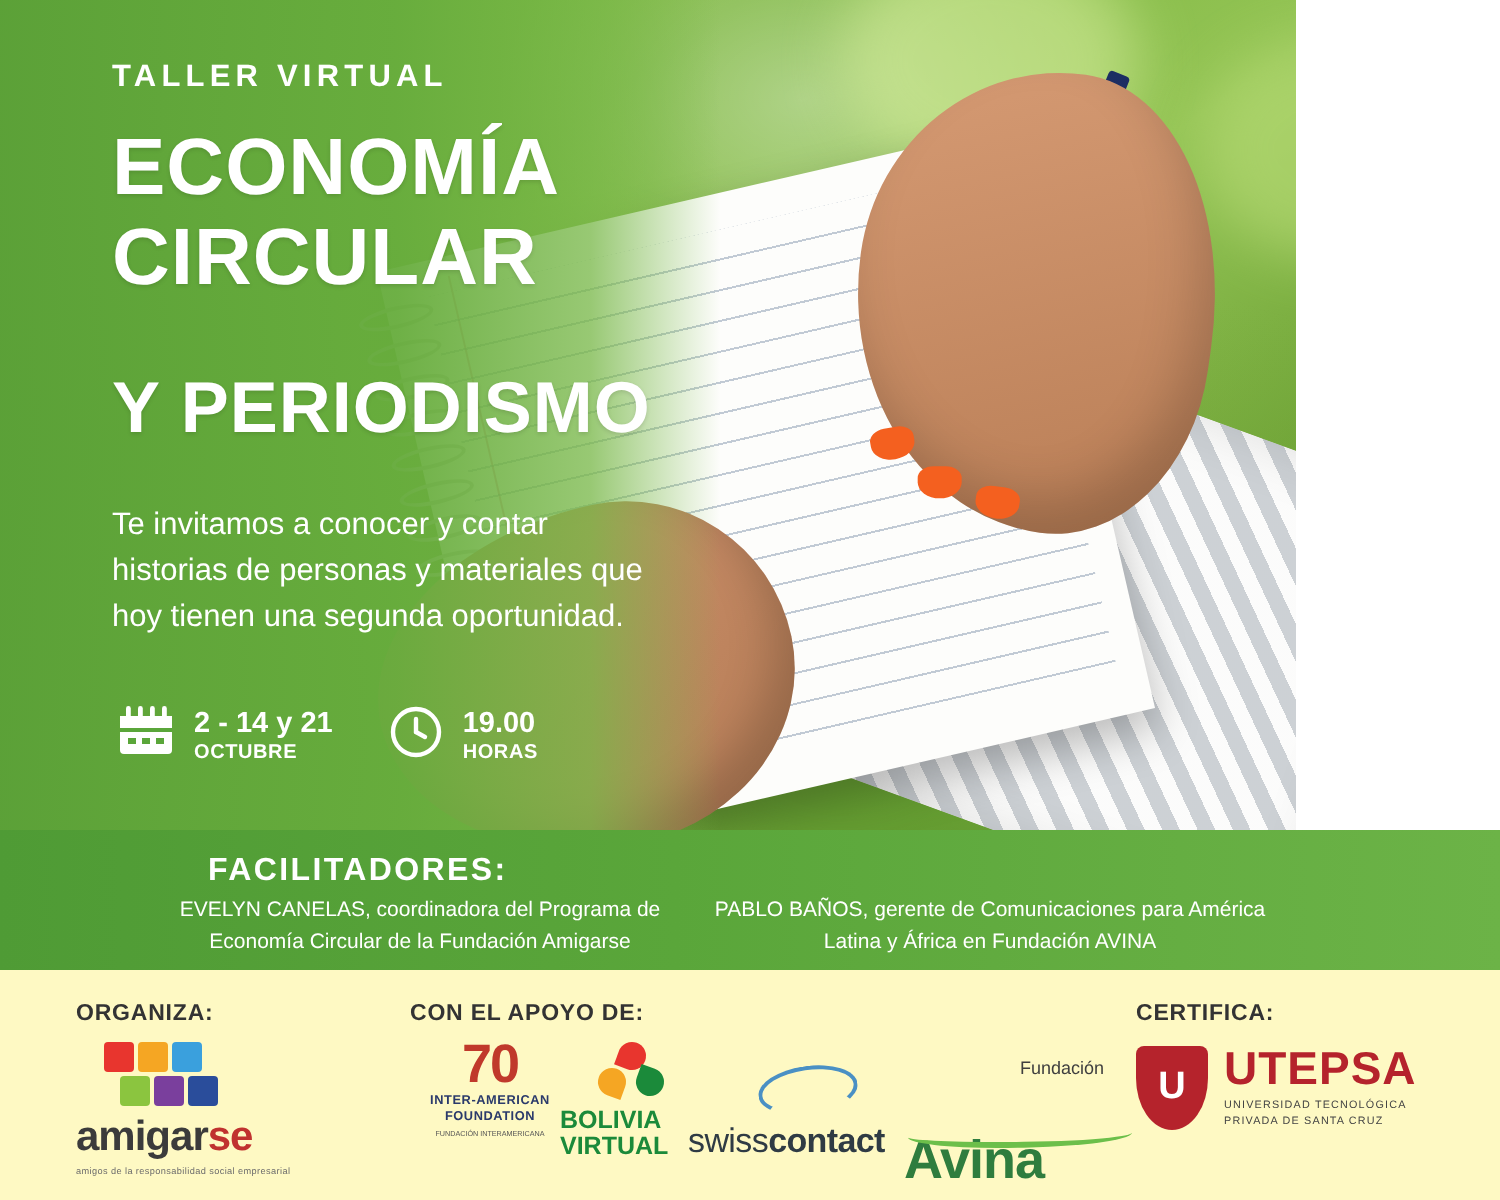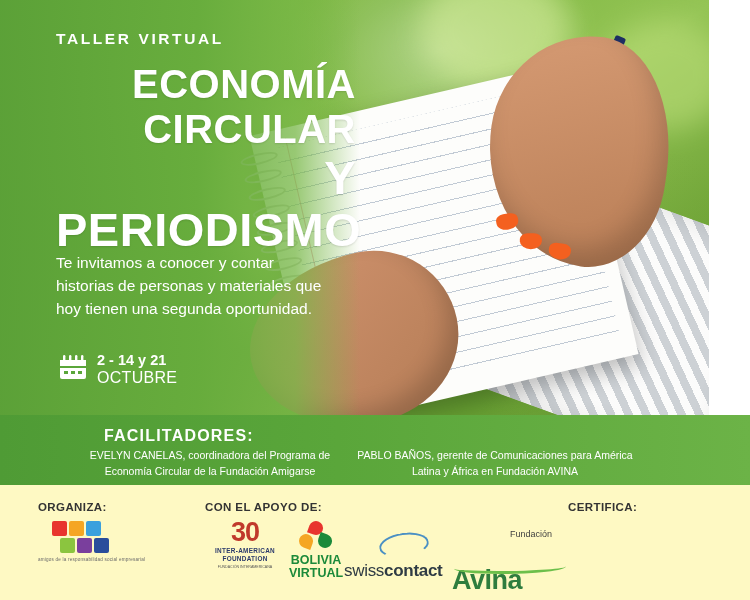--- a/index.html
+++ b/index.html
@@ -16,21 +16,21 @@
   .poster {
     position: relative;
     width: 750px;
     height: 600px;
     overflow: hidden;
   }
 
   
   .hero {
     position: relative;
-    width: 709px;
+    width: 648px;
     height: 415px;
     overflow: hidden;
     background: #0369a1;
   }
   .hero-photo {
     position: absolute;
     inset: 0;
     background:
       radial-gradient(ellipse 220px 160px at 62% 12%, rgba(255,255,255,0.35), rgba(255,255,255,0) 70%),
       radial-gradient(ellipse 300px 220px at 88% 72%, rgba(120,170,60,0.55), rgba(120,170,60,0) 70%),
@@ -195,24 +195,24 @@
   .headline {
     font-size: 40px;
     font-weight: bold;
     line-height: 1.12;
     letter-spacing: 0.5px;
     margin: 0;
     text-shadow: 0 1px 2px rgba(0,0,0,0.12);
   }
   .headline span {
     display: block;
-    text-align: right;
   }
   .headline .l3 {
-    font-size: 47px;
+    font-size: 36px;
+    margin-top: 32px;
   }
   .blurb {
     position: absolute;
     left: 56px;
     top: 252px;
     width: 268px;
     color: #ffffff;
     font-size: 15.5px;
     line-height: 1.48;
     font-weight: normal;
@@ -235,22 +235,22 @@
     display: block;
   }
   .meta-lines {
     line-height: 1.15;
   }
   .meta-top {
     font-size: 14.5px;
     font-weight: bold;
   }
   .meta-bottom {
-    font-size: 16px;
-    font-weight: normal;
+    font-size: 10px;
+    font-weight: bold;
     letter-spacing: .3px;
   }
 
   
   .band {
     position: relative;
     width: 750px;
     height: 70px;
     background: linear-gradient(to right, #4f9b35 0%, #5aa63a 45%, #6cb347 100%);
     color: #ffffff;
@@ -353,21 +353,20 @@
     color: #555;
     line-height: 1.45;
     margin-top: 3px;
   }
 
   .logo-bolivia {
     position: absolute;
     left: 280px;
     top: 36px;
     width: 72px;
-    text-align: center;
   }
   .bol-mark {
     position: relative;
     width: 34px;
     height: 30px;
     margin: 0 auto 3px;
   }
   .bol-mark i {
     position: absolute;
     width: 14px;
@@ -549,20 +548,33 @@
             <rect x="13" y="17" width="4" height="3" fill="#5aa63a"></rect>
             <rect x="20" y="17" width="4" height="3" fill="#5aa63a"></rect>
           </svg>
         </span>
         <span class="meta-lines">
           <span class="meta-top" style="display:block">2 - 14 y 21</span>
           <span class="meta-bottom" style="display:block">OCTUBRE</span>
         </span>
       </div>
 
+      <div class="meta-block">
+        <span class="meta-icon">
+          <svg width="28" height="28" viewBox="0 0 28 28">
+            <circle cx="14" cy="14" r="11.5" fill="none" stroke="#ffffff" stroke-width="2.2"></circle>
+            <line x1="14" y1="14" x2="14" y2="7.5" stroke="#ffffff" stroke-width="2.2" stroke-linecap="round"></line>
+            <line x1="14" y1="14" x2="18.5" y2="16.5" stroke="#ffffff" stroke-width="2.2" stroke-linecap="round"></line>
+          </svg>
+        </span>
+        <span class="meta-lines">
+          <span class="meta-top" style="display:block">19.00</span>
+          <span class="meta-bottom" style="display:block">HORAS</span>
+        </span>
+      </div>
 
     </div>
   </div>
 
   <div class="band">
     <div class="band-title">FACILITADORES:</div>
     <div class="fac fac-1">EVELYN CANELAS, coordinadora del Programa de Economía Circular de la Fundación Amigarse</div>
     <div class="fac fac-2">PABLO BAÑOS, gerente de Comunicaciones para América Latina y África en Fundación AVINA</div>
   </div>
 
@@ -574,25 +586,26 @@
 
     <div class="logo-amigarse">
       <div class="amig-squares">
         <i style="left:0;top:0;background:#e8352e;"></i>
         <i style="left:17px;top:0;background:#f5a623;"></i>
         <i style="left:34px;top:0;background:#3aa0dd;"></i>
         <i style="left:8px;top:17px;background:#8bc53f;"></i>
         <i style="left:25px;top:17px;background:#7a3f9d;"></i>
         <i style="left:42px;top:17px;background:#2a4d9b;"></i>
       </div>
+      <div class="amig-word"><span>amigar</span><em>se</em></div>
       <div class="amig-tag">amigos de la responsabilidad social empresarial</div>
     </div>
 
     <div class="logo-iaf">
-      <div class="iaf-50">30</div>
+      <div class="iaf-50">70</div>
       <div class="iaf-name">INTER-AMERICAN</div>
       <div class="iaf-name">FOUNDATION</div>
       <div class="iaf-sub">FUNDACIÓN INTERAMERICANA</div>
     </div>
 
     <div class="logo-bolivia">
       <div class="bol-mark">
         <i style="left:10px;top:0;background:#e8352e;transform:rotate(20deg)"></i>
         <i style="left:0px;top:13px;background:#f5a623;transform:rotate(-70deg)"></i>
         <i style="left:19px;top:13px;background:#1b8a3a;transform:rotate(110deg)"></i>
@@ -605,15 +618,23 @@
       <div class="swiss-mark"></div>
       <div class="swiss-word"><span>swiss</span><b>contact</b></div>
     </div>
 
     <div class="logo-avina">
       <div class="avina-fund">Fundación</div>
       <div class="avina-word">Avina</div>
       <div class="avina-swoosh"></div>
     </div>
 
+    <div class="logo-utepsa">
+      <div class="ut-shield"></div>
+      <div>
+        <div class="ut-word">UTEPSA</div>
+        <div class="ut-sub">UNIVERSIDAD TECNOLÓGICA</div>
+        <div class="ut-sub" style="margin-top:0">PRIVADA DE SANTA CRUZ</div>
+      </div>
+    </div>
 
   </div>
 </div>
 
 </body></html>

